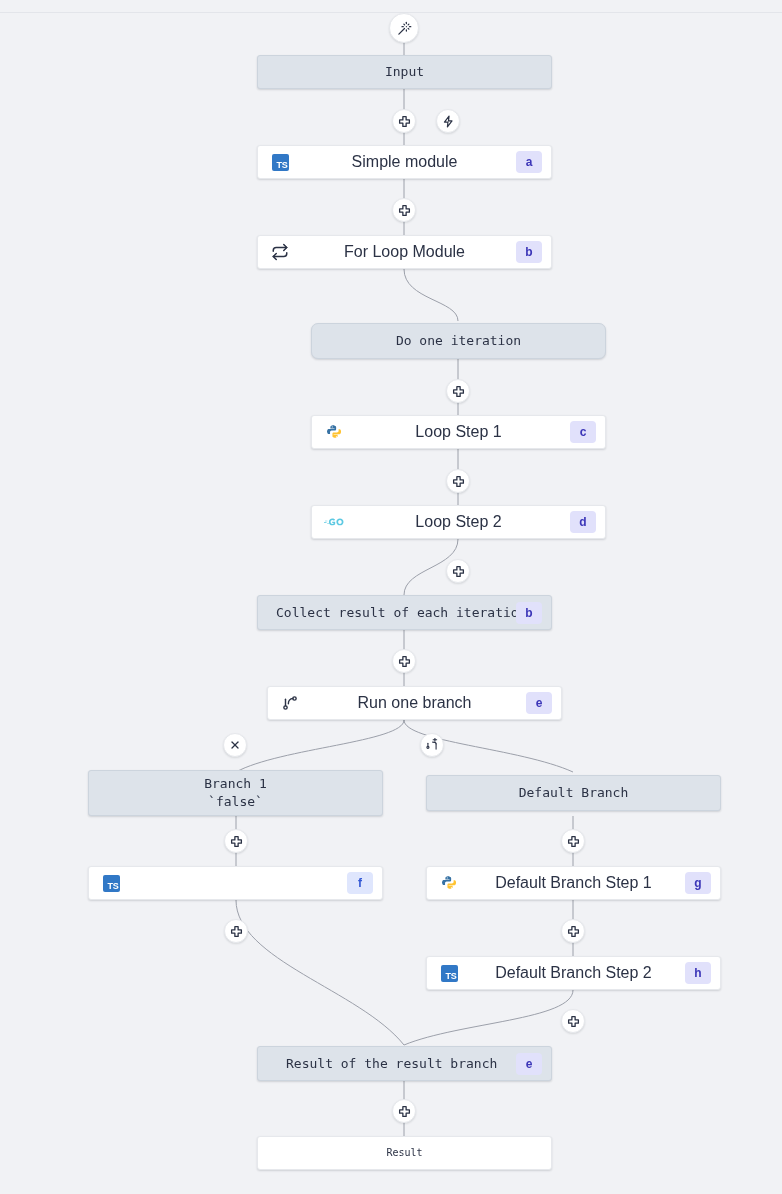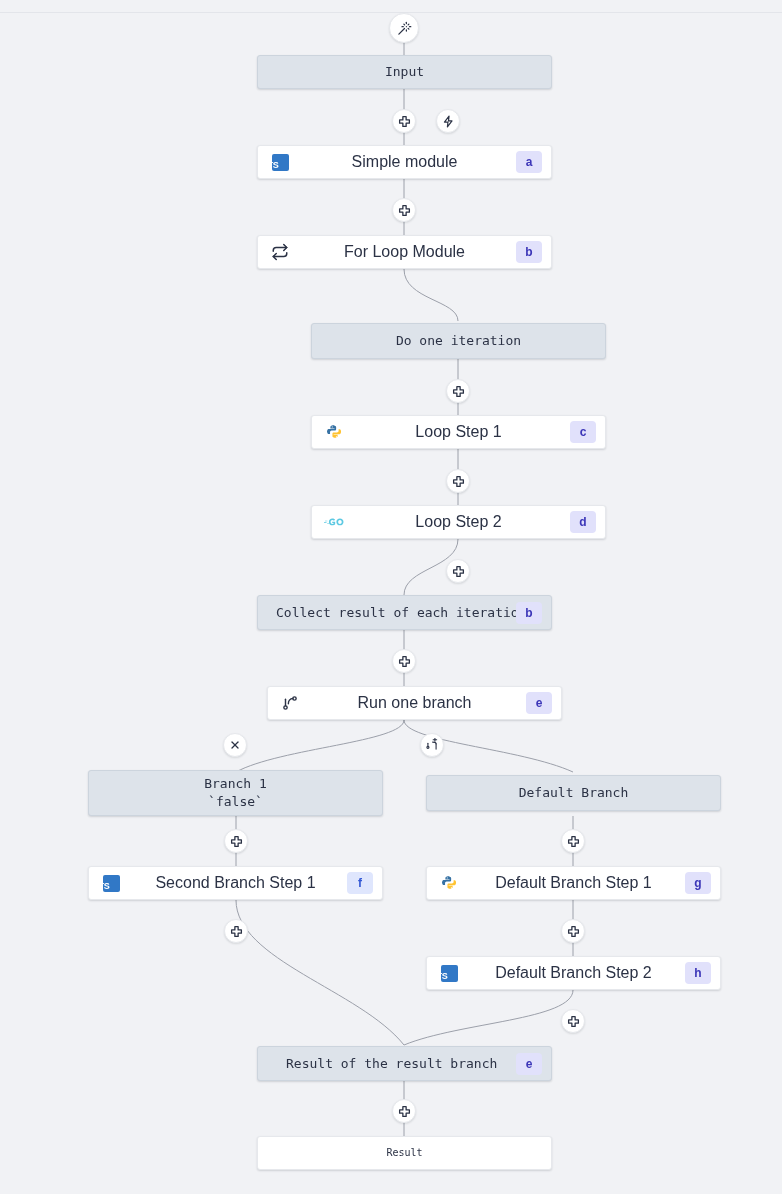--- a/index.html
+++ b/index.html
@@ -144,21 +144,21 @@
     height: 17px;
     border-radius: 2px;
     background: #3178c6;
     color: #ffffff;
     font-family: "Liberation Sans", sans-serif;
     font-size: 9px;
     font-weight: bold;
     display: flex;
     align-items: flex-end;
     justify-content: flex-end;
-    padding: 0 10px 1px 0;
+    padding: 0 1px 1px 0;
     box-sizing: border-box;
     letter-spacing: -0.3px;
   }
 </style>
 </head>
 <body>
 
 <div id="canvas">
 
   <div class="top-divider"></div>
@@ -256,21 +256,21 @@
         <path d="m17 2 4 4-4 4"></path>
         <path d="M3 11v-1a4 4 0 0 1 4-4h14"></path>
         <path d="m7 22-4-4 4-4"></path>
         <path d="M21 13v1a4 4 0 0 1-4 4H3"></path>
       </svg>
     </span>
     <span class="node-label">For Loop Module</span>
     <span class="badge">b</span>
   </div>
 
-  <div class="node grey" style="left:311px; top:323px; width:295px; height:36px;">
+  <div class="node grey" style="left:311px; top:323px; width:295px; height:36px;border-radius:7px;">
     <span class="node-label">Do one iteration</span>
   </div>
 
   <div class="handle" style="left:446px; top:379px;">
     <span>
       <svg width="13" height="13" viewBox="0 0 24 24" fill="none" stroke="#2b3245" stroke-width="2.4" stroke-linecap="round" stroke-linejoin="round">
         <path d="M9 3h6v6h6v6h-6v6H9v-6H3V9h6z"></path>
       </svg>
     </span>
   </div>
@@ -386,21 +386,20 @@
       <svg width="13" height="13" viewBox="0 0 24 24" fill="none" stroke="#2b3245" stroke-width="2.4" stroke-linecap="round" stroke-linejoin="round">
         <path d="M9 3h6v6h6v6h-6v6H9v-6H3V9h6z"></path>
       </svg>
     </span>
   </div>
 
   <div class="node white" style="left:88px; top:866px; width:295px; height:34px;">
     <span class="node-icon">
       <span class="ts-logo">TS</span>
     </span>
-    <span class="node-label">Second Branch Step 1</span>
     <span class="badge blue">f</span>
   </div>
 
   <div class="handle" style="left:224px; top:919px;">
     <span>
       <svg width="13" height="13" viewBox="0 0 24 24" fill="none" stroke="#2b3245" stroke-width="2.4" stroke-linecap="round" stroke-linejoin="round">
         <path d="M9 3h6v6h6v6h-6v6H9v-6H3V9h6z"></path>
       </svg>
     </span>
   </div>

